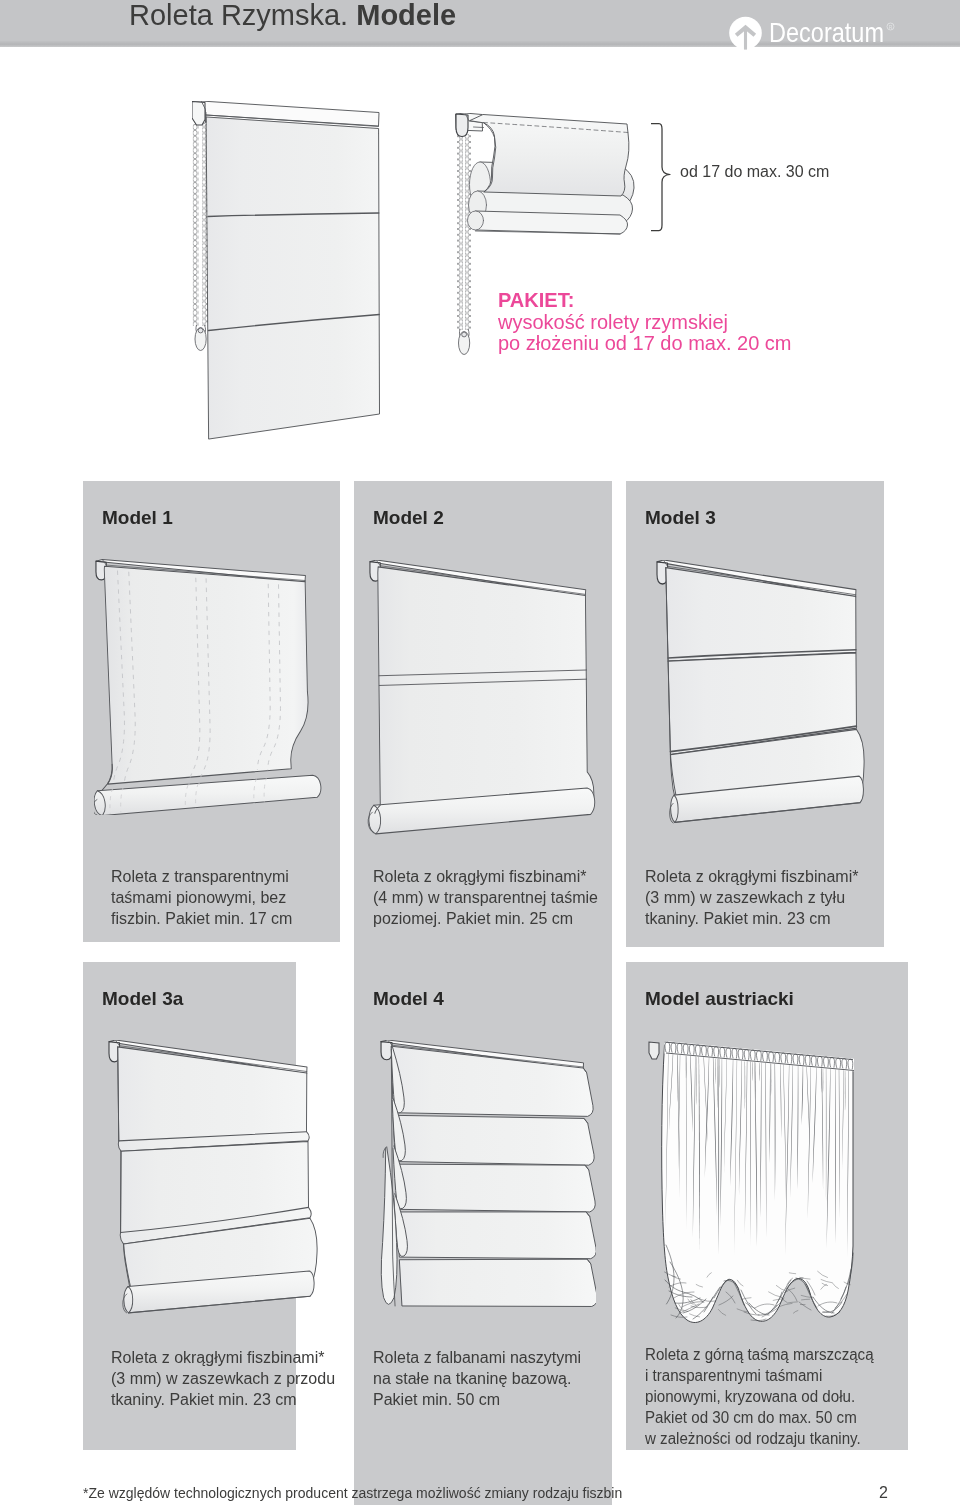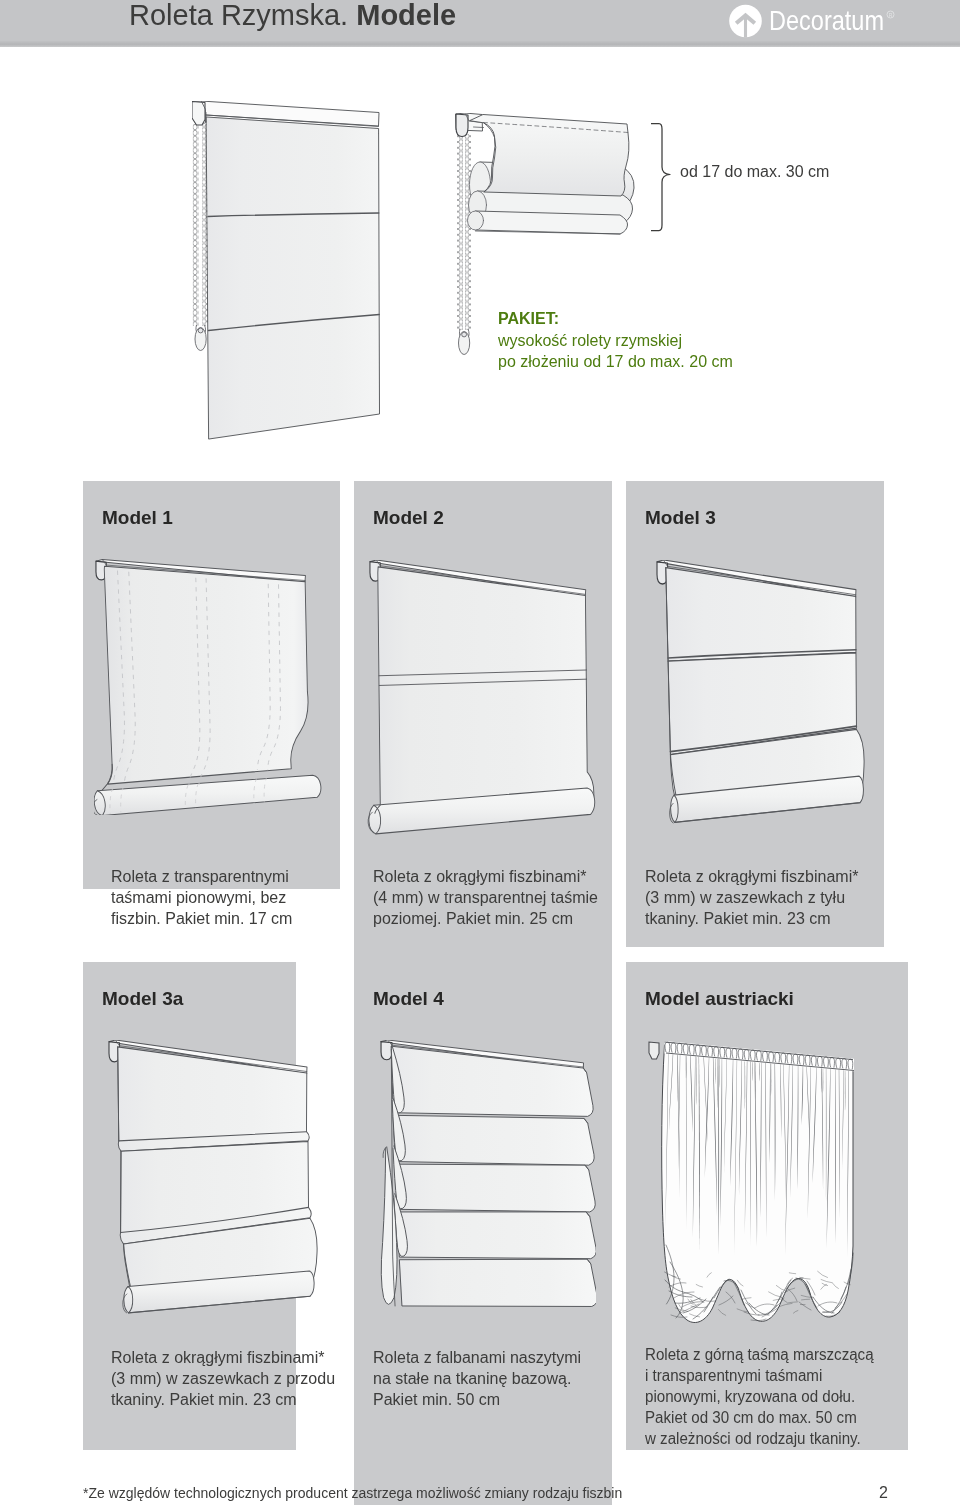--- a/index.html
+++ b/index.html
@@ -3,29 +3,29 @@
 <meta charset="utf-8">
 <style>
   html,body{margin:0;padding:0;}
   body{width:960px;height:1505px;background:#ffffff;
        font-family:"Liberation Sans", sans-serif;overflow:hidden;position:relative;}
   .header{position:absolute;left:0;top:0;width:960px;height:47px;background:#c4c5c7;}
   .header-shadow{position:absolute;left:0;top:41px;width:960px;height:6px;
      background:linear-gradient(to bottom,#c1c2c4 0%,#b4b5b7 55%,#c9cacb 100%);}
   .title{position:absolute;left:129px;top:-1px;font-size:29px;color:#3c3c3b;white-space:nowrap;}
   .title b{font-weight:bold;margin-top:32px;}
-  .logo{position:absolute;left:727px;top:4px;width:175px;height:40px;}
+  .logo{position:absolute;left:727px;top:16px;width:175px;height:40px;}
   .panel{position:absolute;background:#c9cacc;}
   .panel-title{position:absolute;font-weight:bold;font-size:19px;color:#272726;white-space:nowrap;}
   .caption{position:absolute;font-size:16px;color:#3c3c3b;line-height:21px;white-space:nowrap;}
   .illus{position:absolute;}
   .footnote{position:absolute;left:83px;top:1485px;font-size:14px;color:#3c3c3b;white-space:nowrap;}
   .pagenum{position:absolute;left:879px;top:1484px;font-size:16px;color:#3c3c3b;}
   .bracket-label{position:absolute;left:680px;top:163px;font-size:16px;color:#3c3c3b;white-space:nowrap;}
-  .pakiet{position:absolute;left:498px;top:308px;font-size:16px;color:#4d7c0f;line-height:21.5px;white-space:nowrap;}
+  .pakiet{position:absolute;left:498px;top:290px;font-size:20px;color:#ec4899;line-height:21.5px;white-space:nowrap;}
   .pakiet b{font-weight:bold;}
   svg{display:block;}
   .hero-left{position:absolute;left:192px;top:101px;width:190px;height:348px;}
   .hero-right{position:absolute;left:455px;top:113px;width:190px;height:245px;}
   .brace{position:absolute;left:650px;top:122px;width:22px;height:110px;}
 </style>
 </head>
 <body>
 
 <div class="header">
@@ -140,21 +140,21 @@
   </svg>
 </div>
 
 <div class="bracket-label">od 17 do max. 30 cm</div>
 <div class="pakiet">
   <div><b>PAKIET:</b></div>
   <div>wysokość rolety rzymskiej</div>
   <div>po złożeniu od 17 do max. 20 cm</div>
 </div>
 
-<div class="panel" style="left:83px;top:481px;width:257px;height:408px;">
+<div class="panel" style="left:83px;top:481px;width:257px;height:461px;">
   <div class="panel-title" style="left:19px;top:26px;">Model 1</div>
   <div class="illus" style="left:11px;top:78px;width:231px;height:256px;">
     <svg width="231" height="256" viewBox="0 0 236 232" preserveAspectRatio="none">
       <defs>
         <linearGradient id="fg1" x1="0" y1="0" x2="1" y2="0">
           <stop offset="0" stop-color="#e2e3e5"></stop>
             <stop offset="0.14" stop-color="#ebecec"></stop>
           <stop offset="0.60" stop-color="#eeefef"></stop>
             <stop offset="0.93" stop-color="#f3f4f4"></stop>
             <stop offset="1" stop-color="#e9eaec"></stop>

